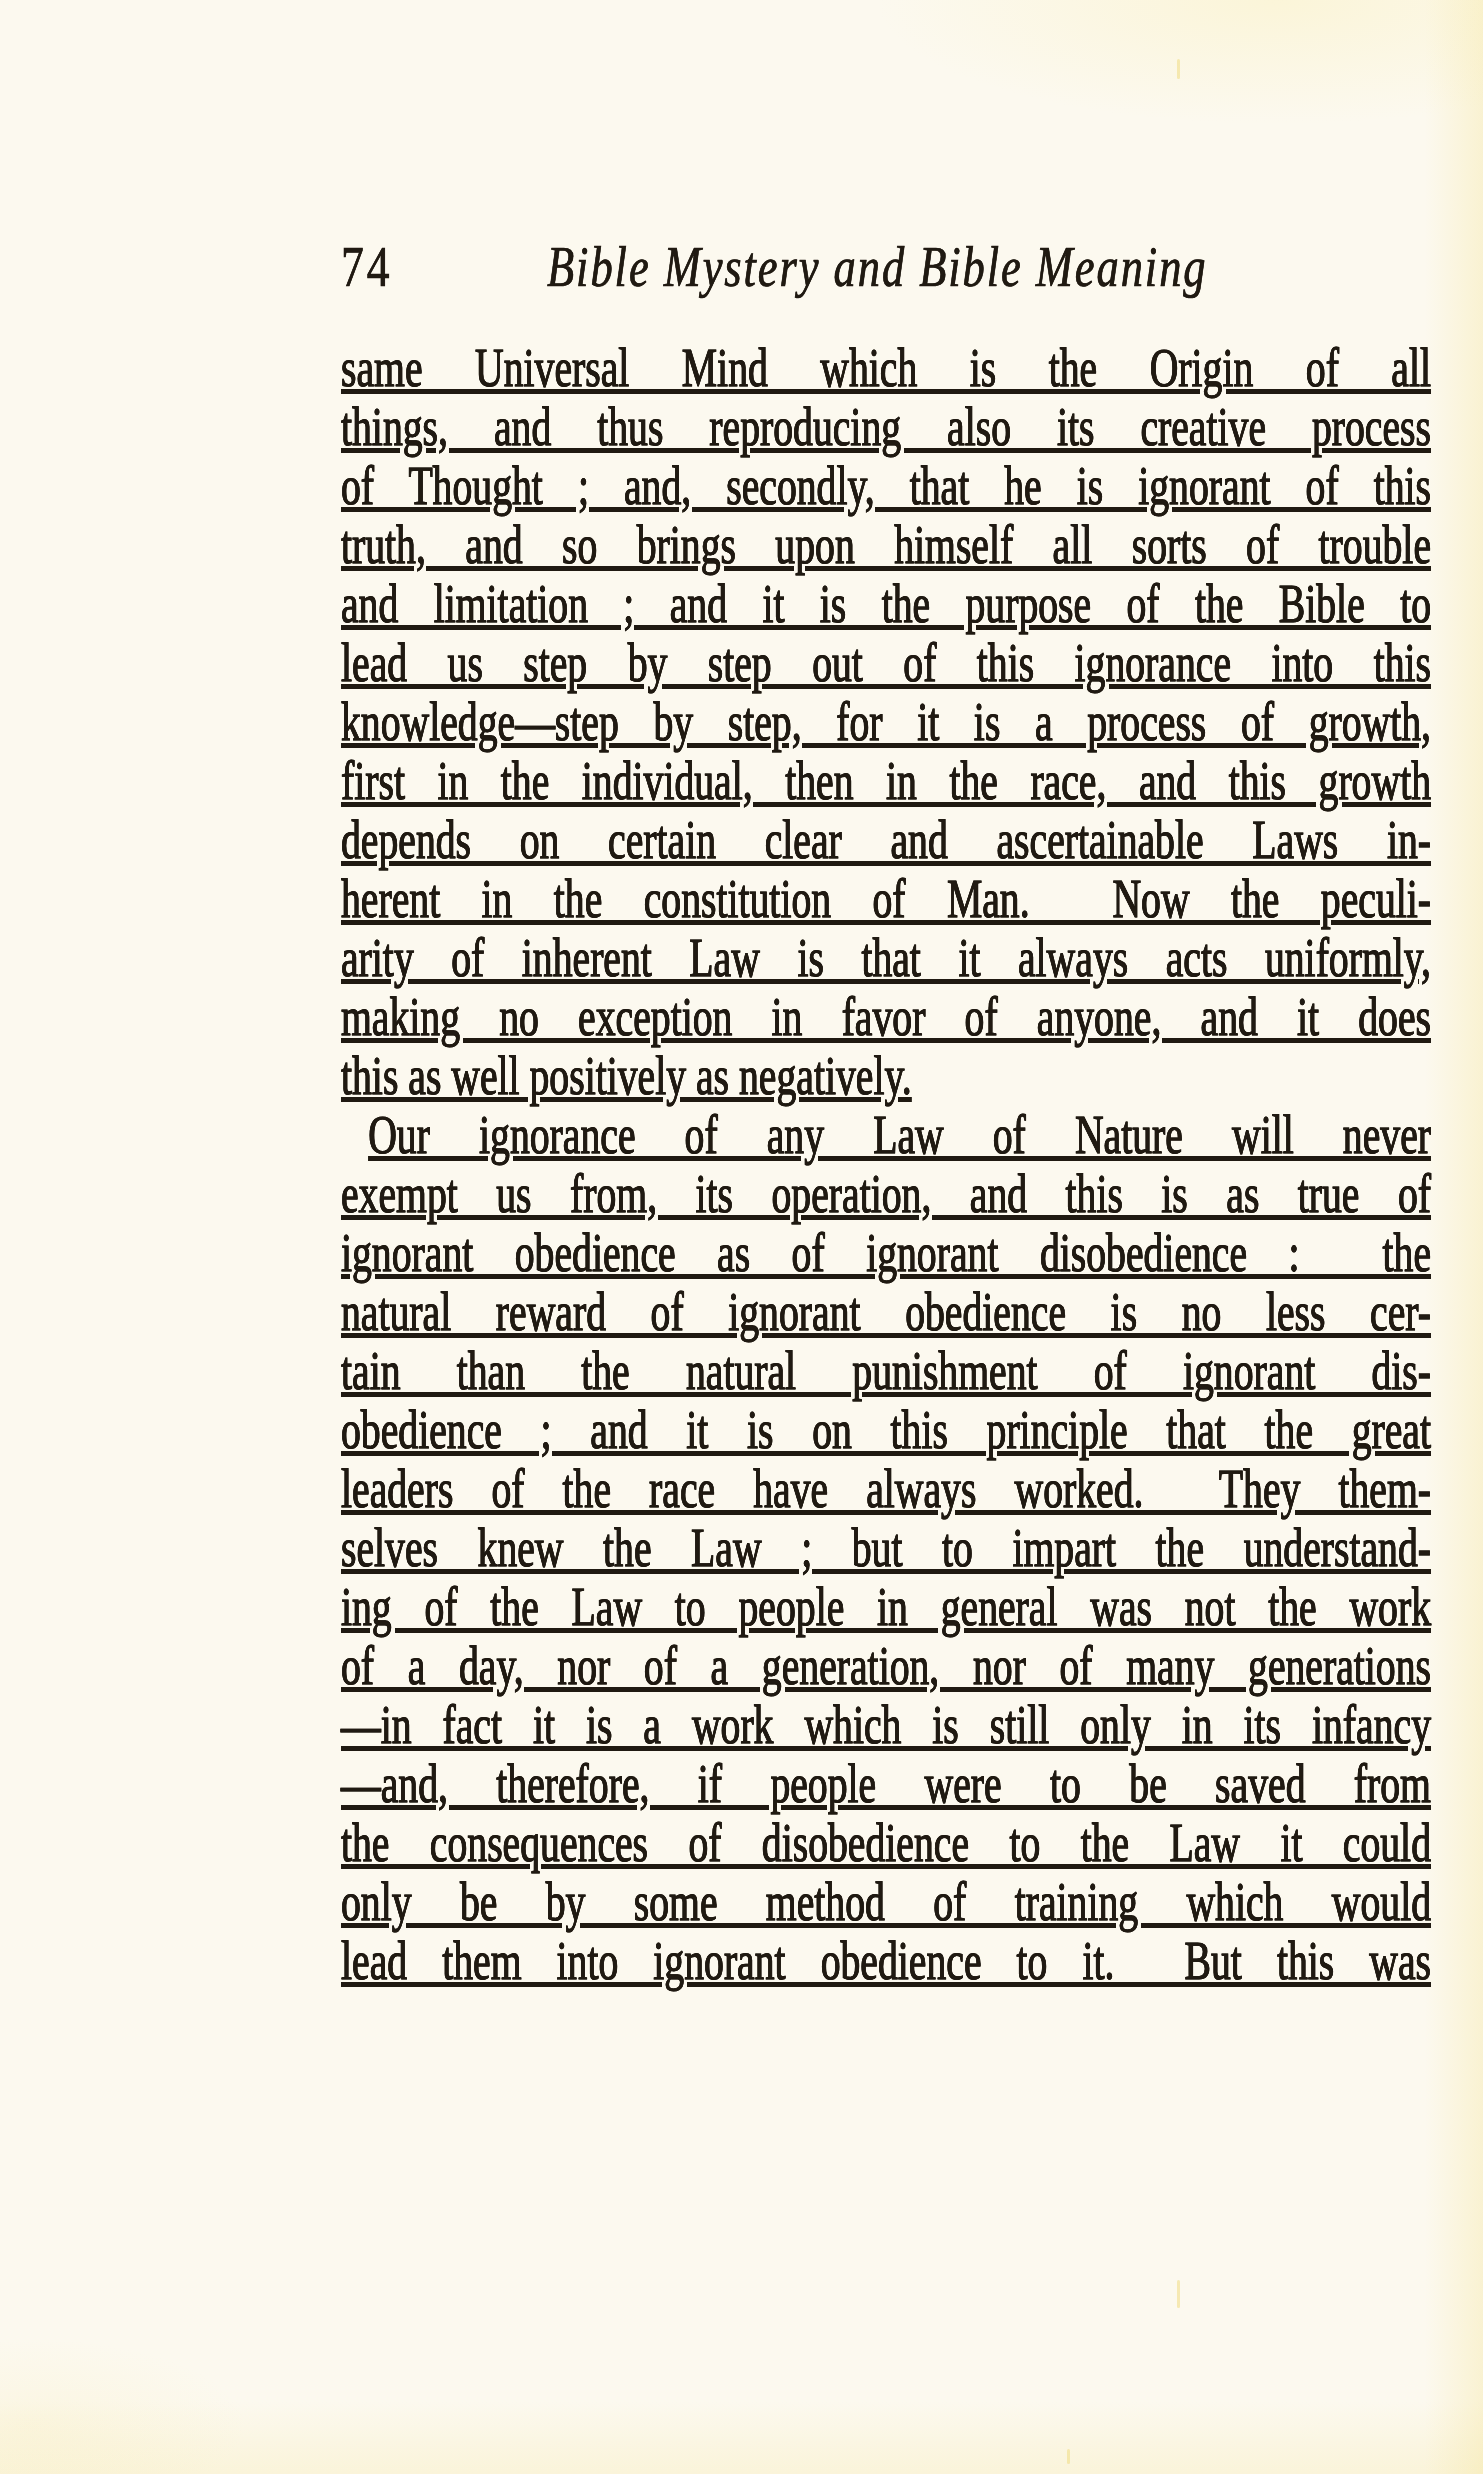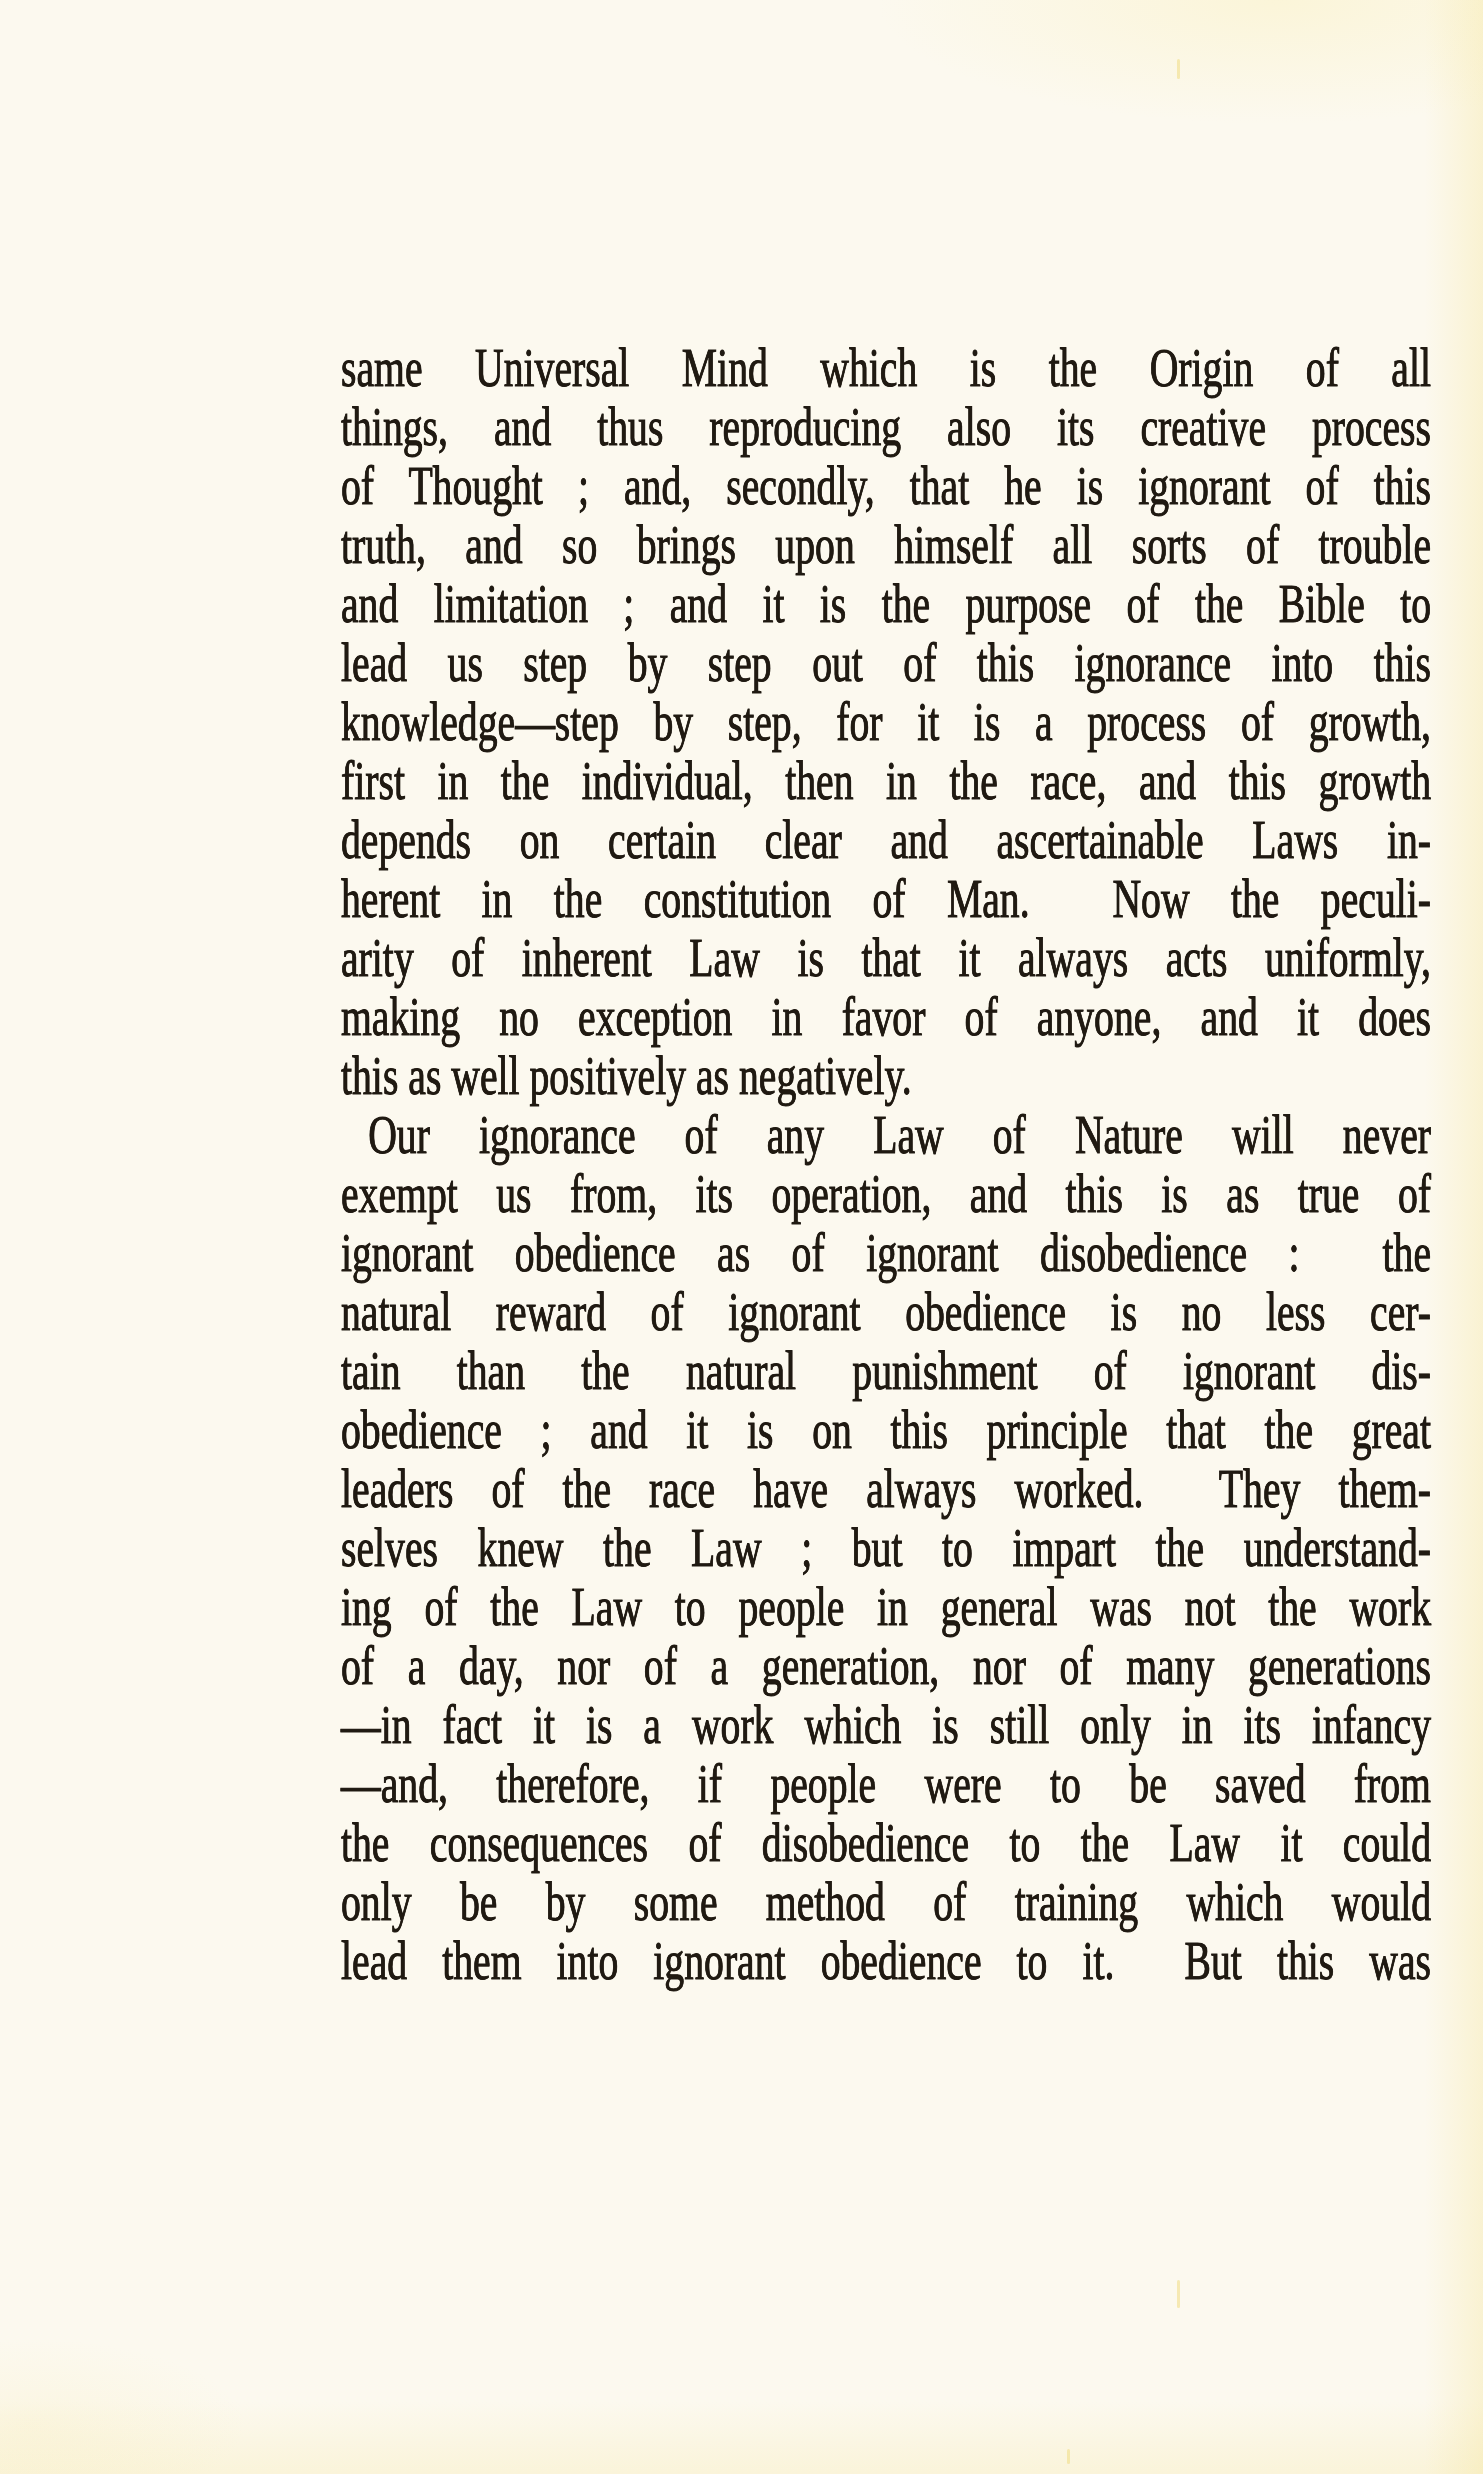--- a/index.html
+++ b/index.html
@@ -58,20 +58,21 @@
     text-shadow: 0 0 0.4px currentColor;
     transform: scaleX(0.78);
     transform-origin: 0 0;
   }
   
   .text-block {
     position: absolute;
     left: 341px;
     top: 339px;
     width: 1090px;
+    text-decoration: underline;
   }
   .line {
     width: 1483px;               
     transform: scaleX(0.735);    
     transform-origin: 0 0;
     font-size: 54px;
     line-height: 59px;
     white-space: pre-wrap;       
     text-align: justify;
     text-align-last: justify;
@@ -94,20 +95,24 @@
   }
   .mark.m1 { left: 1177px; top: 59px;  width: 3.1px; height: 20px; }
   .mark.m2 { left: 1177px; top: 2280px; width: 3.1px; height: 28px; }
   .mark.m3 { left: 1067px; top: 2449px; width: 2.5px; height: 15px; }
 </style>
 </head>
 <body>
 
 <div class="page">
 
+  <div class="running-head">
+    <span class="pagenum">74</span>
+    <span class="head-title">Bible Mystery and Bible Meaning</span>
+  </div>
 
   <div class="text-block">
 
   <div class="line">same Universal Mind which is the Origin of all</div>
       <div class="line">things, and thus reproducing also its creative process</div>
       <div class="line">of Thought ; and, secondly, that he is ignorant of this</div>
       <div class="line">truth, and so brings upon himself all sorts of trouble</div>
       <div class="line">and limitation ; and it is the purpose of the Bible to</div>
       <div class="line">lead us step by step out of this ignorance into this</div>
       <div class="line">knowledge—step by step, for it is a process of growth,</div>

